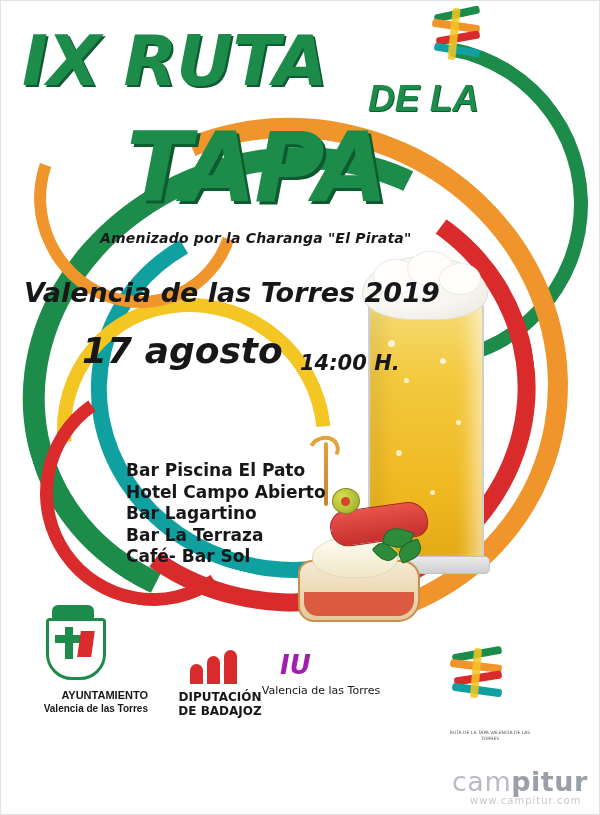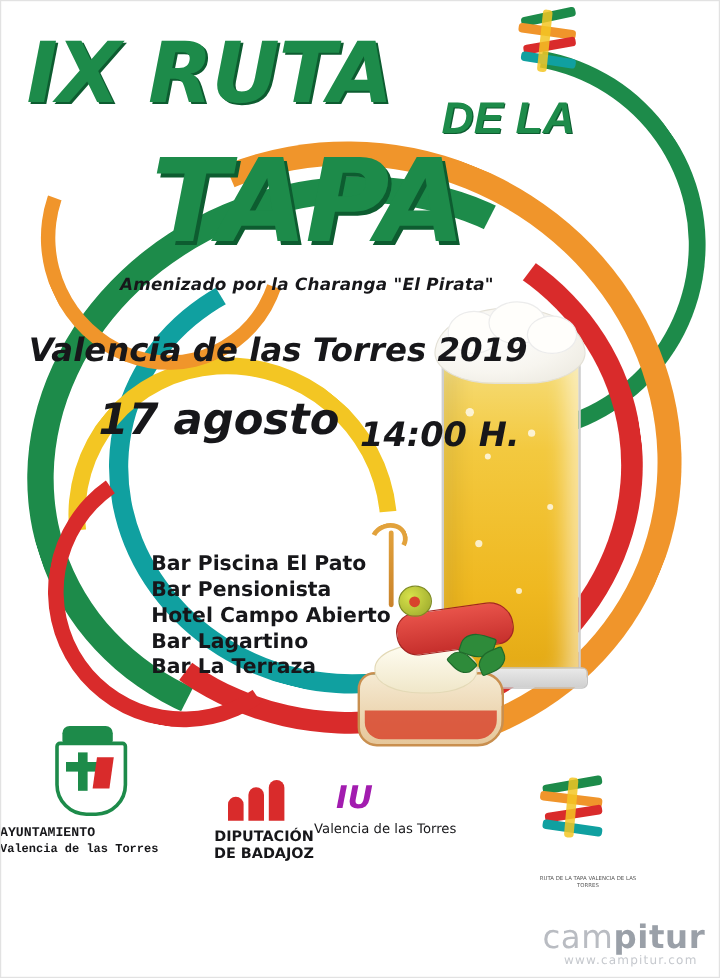--- a/index.html
+++ b/index.html
@@ -116,21 +116,21 @@
     position:absolute;left:82px;top:332px;
     font-family:"DejaVu Sans",sans-serif;
     font-weight:bold;font-style:italic;
     font-size:36px;line-height:38px;
     color:#17171a;
   }
   .t-hour{
     position:absolute;left:300px;top:352px;
     font-family:"DejaVu Sans",sans-serif;
     font-weight:bold;font-style:italic;
-    font-size:28px;line-height:22px;
+    font-size:21px;line-height:22px;
     color:#17171a;
   }
 
   .t-participan{
     position:absolute;left:100px;top:415px;
     font-family:"DejaVu Sans",sans-serif;
     font-weight:bold;
     font-size:30px;line-height:32px;
     color:#1d8b4a;
     letter-spacing:1px;
@@ -254,22 +254,22 @@
     position:absolute;left:16px;top:6px;width:8px;height:32px;background:#1d8b4a;
   }
   .crest-cross2{
     position:absolute;left:6px;top:14px;width:28px;height:8px;background:#1d8b4a;
   }
   .crest-red{
     position:absolute;left:30px;top:10px;width:14px;height:26px;background:#d92b2b;
     transform:skewX(-8deg);
   }
   .crest-label{
-    position:absolute;left:0px;top:84px;width:148px;text-align:left;
-    font-family:Liberation Mono, monospace;font-weight:bold;
+    position:absolute;left:0px;top:84px;width:148px;text-align:right;
+    font-family:Liberation Sans, sans-serif;font-weight:bold;
     font-size:11px;line-height:14px;color:#17171a;
   }
   .crest-label .sub{font-size:10px;font-weight:bold;}
 
   .dip{
     position:absolute;left:176px;top:650px;
   }
   .dip-mark{
     position:absolute;left:14px;top:0px;width:56px;height:34px;
   }
@@ -387,24 +387,24 @@
     <div class="t-tapa">TAPA</div>
   </div>
 
   <div class="t-charanga">Amenizado por la Charanga "El Pirata"</div>
   <div class="t-place">Valencia de las Torres 2019</div>
   <div class="t-date">17 agosto</div>
   <div class="t-hour">14:00 H.</div>
 
   <div class="bar-list">
     <div>Bar Piscina El Pato</div>
-    <div>Bar Pensionista</div>
     <div>Hotel Campo Abierto</div>
     <div>Bar Lagartino</div>
     <div>Bar La Terraza</div>
+    <div>Café- Bar Sol</div>
   </div>
 
   <div class="logos">
 
     <div class="crest">
       <div class="crest-crown"></div>
       <div class="crest-shield">
         <div class="crest-cross"></div>
         <div class="crest-cross2"></div>
         <div class="crest-red"></div>

